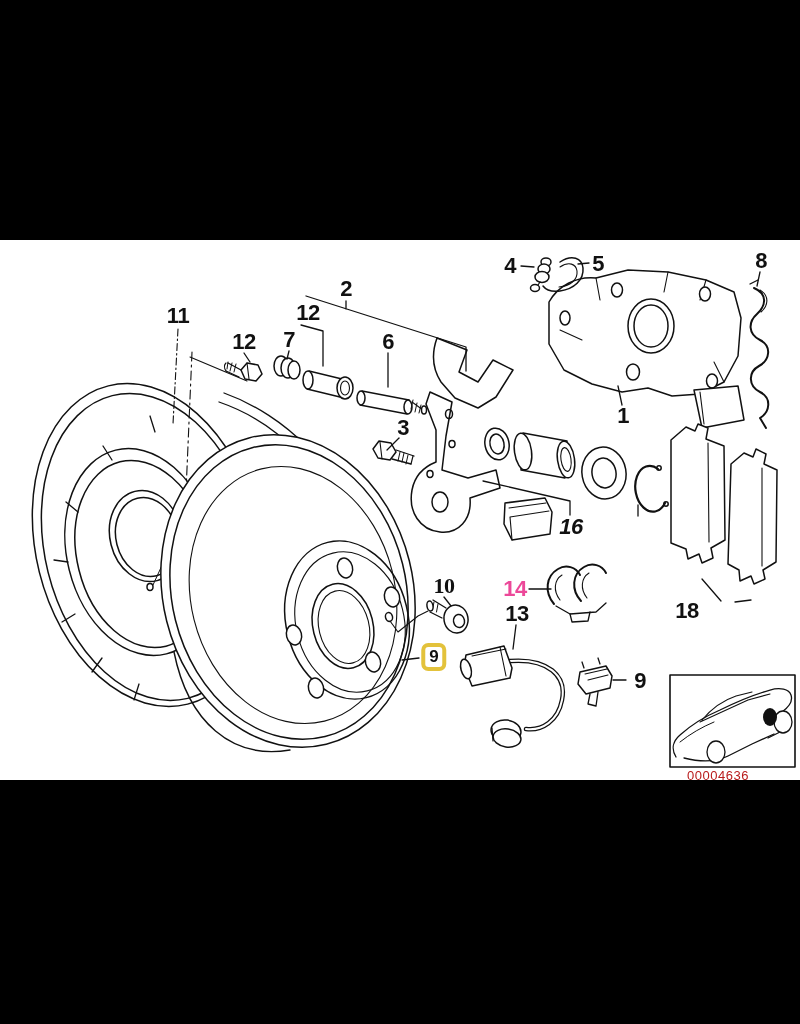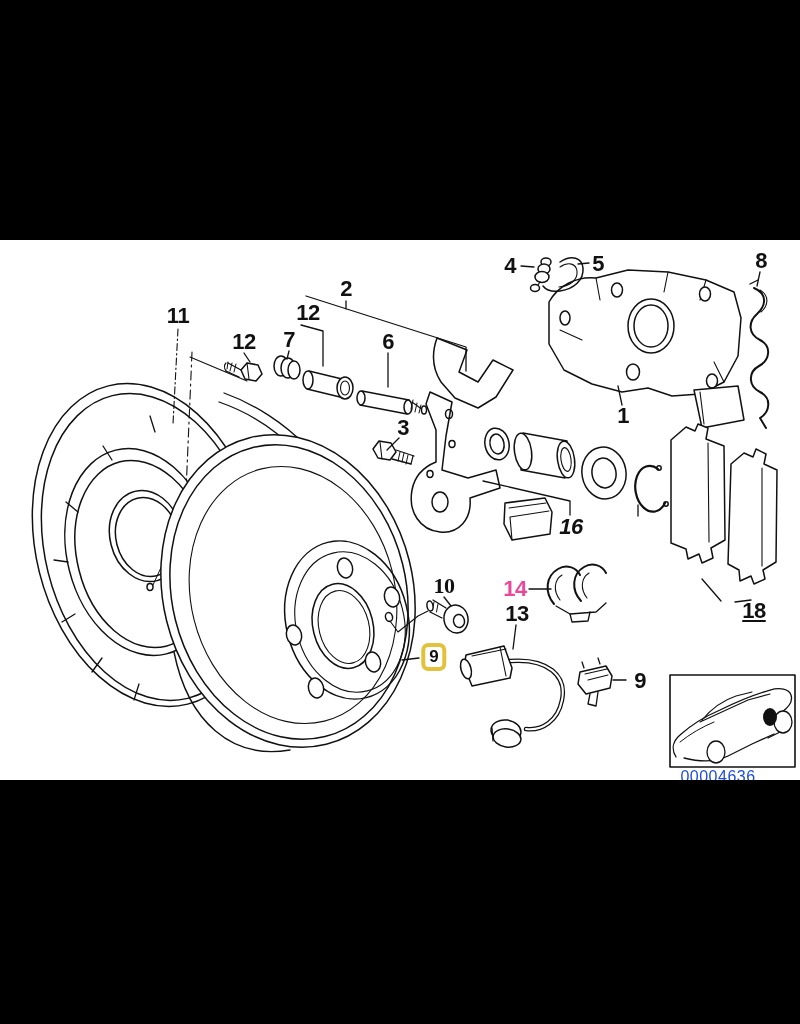--- a/index.html
+++ b/index.html
@@ -9,21 +9,21 @@
   .letterbox.top{top:0;height:240px;}
   .letterbox.bottom{top:780px;height:244px;}
   .canvas{position:absolute;left:0;top:240px;width:800px;height:540px;background:#fff;}
   .canvas svg{position:absolute;left:0;top:0;}
   .part-label{position:absolute;transform:translate(-50%,-50%);font-weight:bold;
               font-size:22px;line-height:1;color:#111;letter-spacing:-0.5px;white-space:nowrap;}
   .part-label.dim{color:#ec4899;}
   .part-highlight{position:absolute;transform:translate(-50%,-50%);background:#fff;
               border:4px solid #e3c23b;border-radius:7px;padding:1px 4px 2px 4px;
               font-weight:bold;font-size:17px;line-height:1;color:#111;}
-  .diagram-code{position:absolute;transform:translate(-50%,0);font-size:16px;color:#1d4ed8;
+  .diagram-code{position:absolute;transform:translate(-50%,0);font-size:13px;color:#b91c1c;
               letter-spacing:0.5px;}
 </style>
 </head>
 <body>
 
 <div class="page">
   <div class="letterbox top"></div>
 
   <div class="canvas">
     <svg width="800" height="540" viewBox="0 240 800 540" fill="none" stroke="#111" stroke-width="1.5" stroke-linecap="round" stroke-linejoin="round">
@@ -244,19 +244,19 @@
     <div class="part-label" style="left:761px;top:21px;">8</div>
     <div class="part-highlight" style="left:434px;top:417px;">9</div>
     <div class="part-label" style="left:444px;top:346px;font-family:Liberation Serif, serif;">10</div>
     <div class="part-label" style="left:178px;top:76px;">11</div>
     <div class="part-label" style="left:244px;top:102px;">12</div>
     <div class="part-label" style="left:517px;top:374px;">13</div>
     <div class="part-label dim" style="left:515px;top:349px;">14</div>
     <div class="part-label" style="left:640px;top:441px;">9</div>
     <div class="part-label" style="left:571px;top:287px;font-style:italic;">16</div>
     <div class="part-label" style="left:308px;top:73px;">12</div>
-    <div class="part-label" style="left:754px;top:371px;text-decoration:underline;">18</div>
+    <div class="part-label" style="left:687px;top:371px;">18</div>
 
     <div class="diagram-code" style="left:718px;top:528px;">00004636</div>
   </div>
 
   <div class="letterbox bottom"></div>
 </div>
 
 </body></html>

